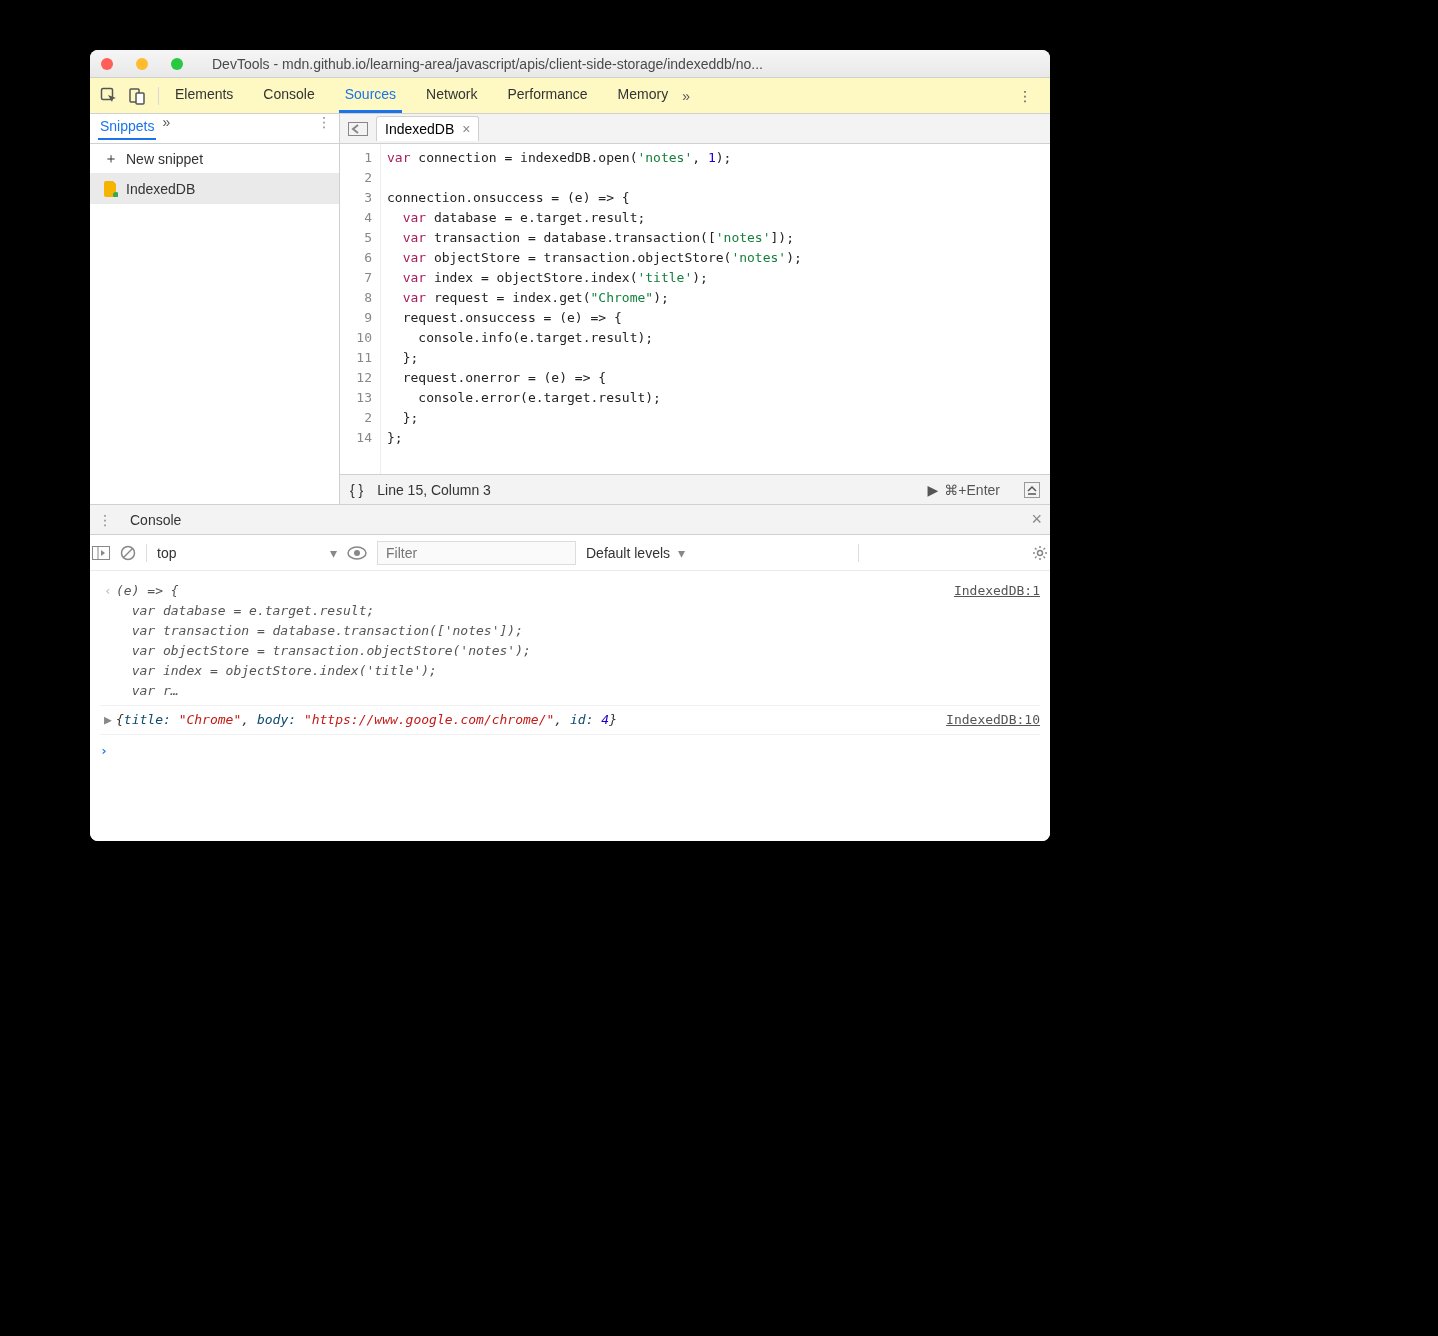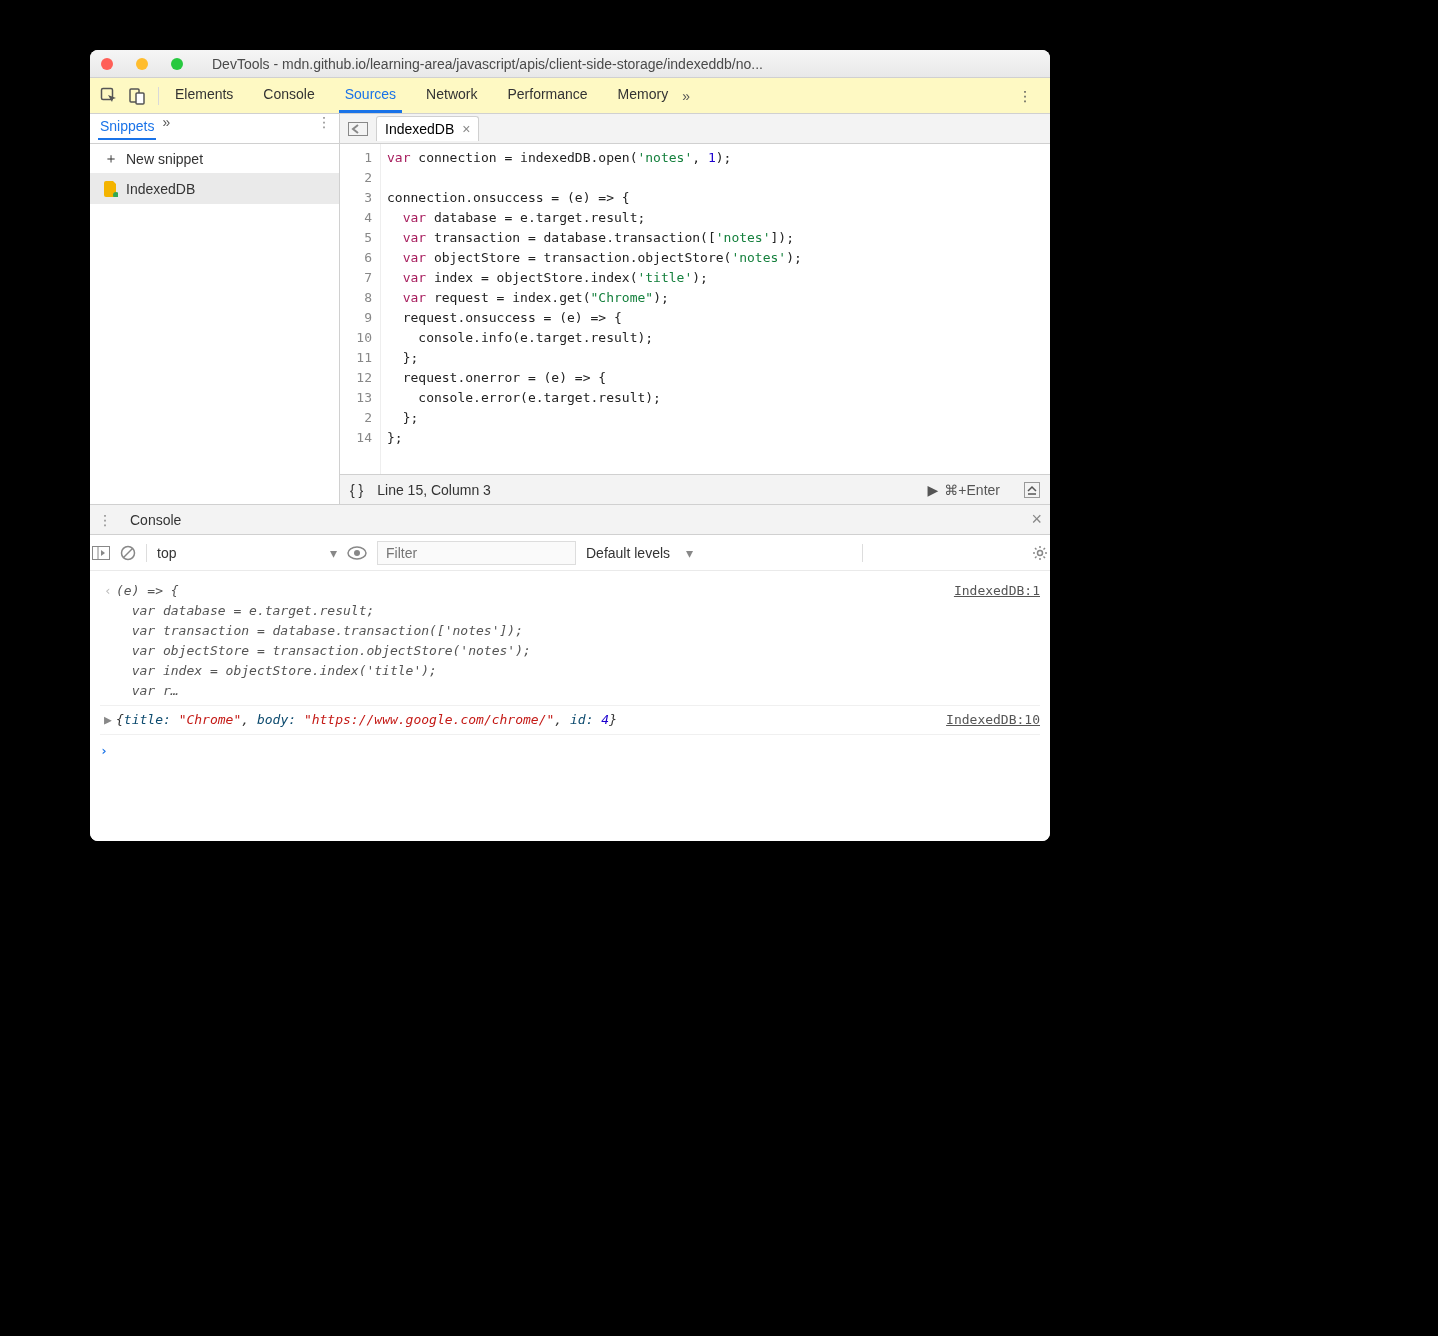--- a/index.html
+++ b/index.html
@@ -46,21 +46,21 @@
 .drawer{border-top:1px solid #d0d0d0}
 .drawer-tabs{height:30px;background:#f3f3f3;border-bottom:1px solid #d0d0d0;display:flex;align-items:center;padding:0 8px}
 .drawer-kebab{color:#888;padding-right:10px}
 .drawer-tab{padding:4px 8px;color:#333}
 .drawer-close{margin-left:auto;color:#888;font-size:18px}
 .console-toolbar{height:36px;border-bottom:1px solid #eaeaea;display:flex;align-items:center;padding:0 2px;gap:10px;background:#fff}
 .ct-icon{color:#888}
 .ct-sep{width:1px;height:18px;background:#ddd}
 .ct-select{display:flex;align-items:center;gap:6px;color:#333;min-width:180px}
 .ct-filter{flex:0 0 190px;border:1px solid #ddd;background:#fafafa;padding:3px 8px;color:#888;font-size:14px}
-.ct-levels{color:#333;display:flex;align-items:center;gap:16px}
+.ct-levels{color:#333;display:flex;align-items:center;gap:8px}
 .ct-gear{margin-left:auto;color:#888}
 .console-body{background:#fff;padding:6px 10px 80px 10px;font-family:Menlo,Consolas,monospace;font-size:13px;line-height:20px;color:#333}
 .console-row{display:flex;align-items:flex-start;border-bottom:1px solid #f0f0f0;padding:4px 0}
 .cr-content{flex:1;font-style:italic;color:#555;white-space:pre}
 .cr-link{margin-left:auto;color:#555;text-decoration:underline;font-style:normal}
 .cr-caret{width:16px;color:#888;text-align:center}
 .obj-key{font-style:italic;color:#0c4a6e}
 .obj-str{color:#c41a16}
 .obj-num{color:#1c00cf}
 .prompt{display:flex;align-items:center;gap:8px;padding-top:6px}

